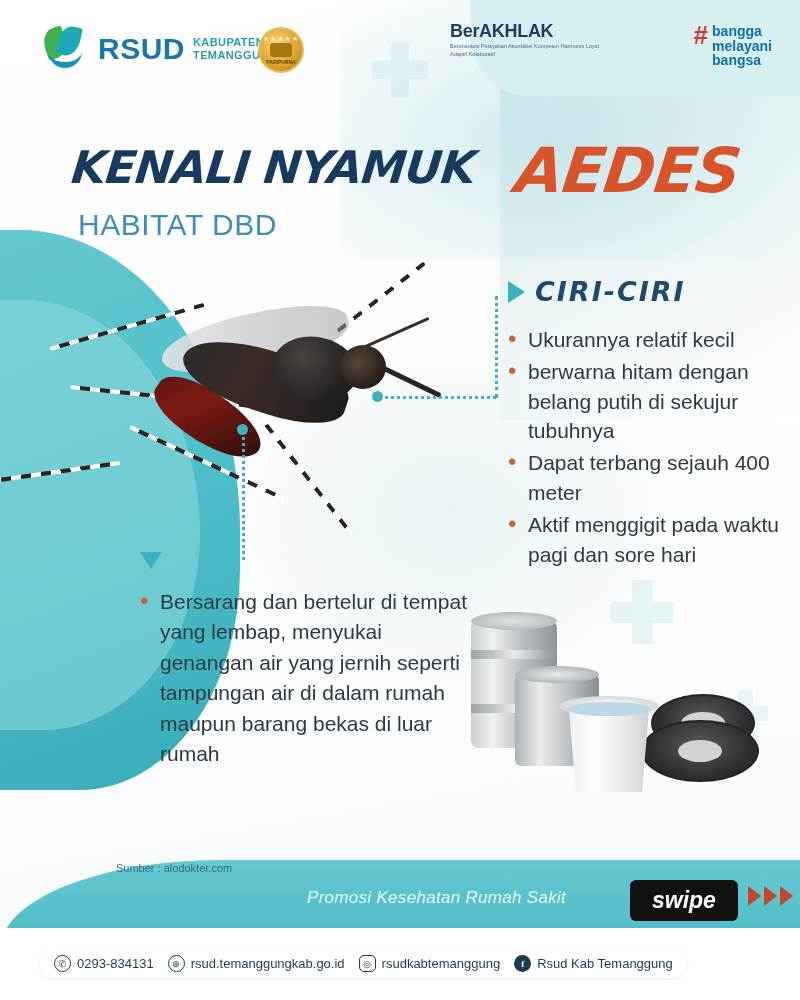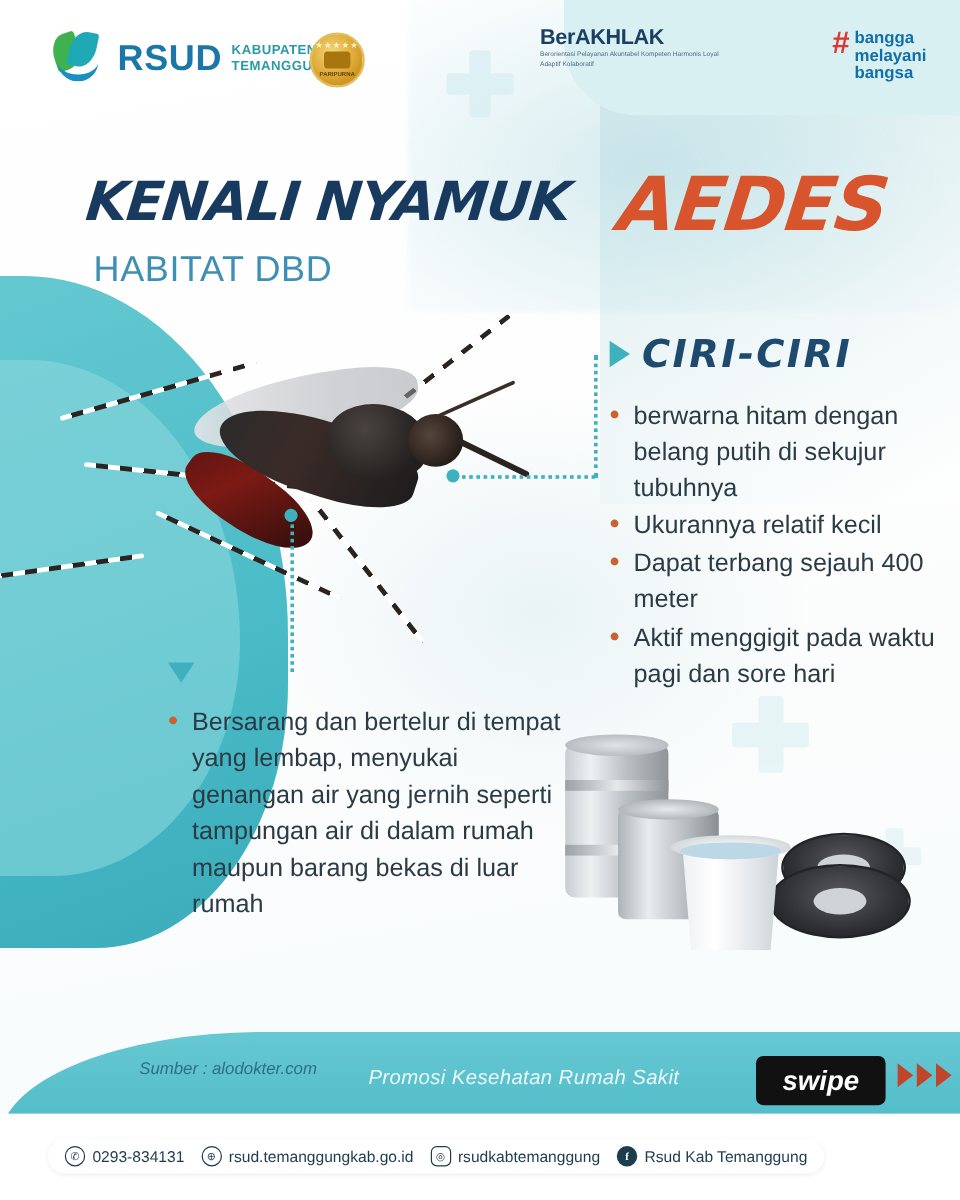--- a/index.html
+++ b/index.html
@@ -190,21 +190,21 @@
   .dot-node {
     position: absolute; width: 11px; height: 11px; border-radius: 50%;
     background: #3db2be;
   }
 
   
   .sec-ciri { position: absolute; left: 508px; top: 276px; width: 280px; }
   .sec-head {
     display: flex; align-items: center; gap: 10px;
     font-family: "DejaVu Sans", sans-serif;
-    font-size: 32px; font-weight: 800; font-style: italic;
+    font-size: 27px; font-weight: 800; font-style: italic;
     color: #1d4a6e; letter-spacing: 2px;
   }
   .tri {
     width: 0; height: 0;
     border-left: 17px solid #3db2be;
     border-top: 11px solid transparent;
     border-bottom: 11px solid transparent;
   }
   .tri-down {
     width: 0; height: 0;
@@ -279,22 +279,22 @@
     background: radial-gradient(ellipse at 50% 50%, #ffffff 0%, #c4c9cc 100%);
     border-radius: 50%;
   }
   .bucket-water {
     position: absolute; left: 112px; top: 94px; width: 84px; height: 14px;
     background: #bcd8e6; border-radius: 50%;
   }
 
   
   .sumber {
-    position: absolute; left: 116px; top: 882px;
-    font-size: 14px; font-style: italic; color: #2f6e86;
+    position: absolute; left: 116px; top: 862px;
+    font-size: 11px; color: #2f6e86;
   }
   .promosi {
     position: absolute; left: 307px; top: 888px;
     font-size: 17px; font-style: italic; color: #eaf7f9; letter-spacing: .3px;
   }
   .swipe-box {
     position: absolute; left: 630px; top: 880px;
     background: #111; color: #fff; border-radius: 6px;
     padding: 7px 22px; font-size: 23px; font-style: italic; font-weight: 700;
   }
@@ -402,22 +402,22 @@
   <div class="dot-node" style="left:372px; top:391px;"></div>
   <div class="dot-v" style="left:242px; top:430px; height:130px;"></div>
   <div class="dot-node" style="left:237px; top:424px;"></div>
 
   <div class="sec-ciri">
     <div class="sec-head">
       <span class="tri"></span>
       <span>CIRI-CIRI</span>
     </div>
     <ul class="bullets">
+      <li>Ukurannya relatif kecil</li>
       <li>berwarna hitam dengan belang putih di sekujur tubuhnya</li>
-      <li>Ukurannya relatif kecil</li>
       <li>Dapat terbang sejauh 400 meter</li>
       <li>Aktif menggigit pada waktu pagi dan sore hari</li>
     </ul>
   </div>
 
   <div class="sec-habitat">
     <div class="sec-head">
       <span class="tri-down"></span>
     </div>
     <ul class="bullets">

